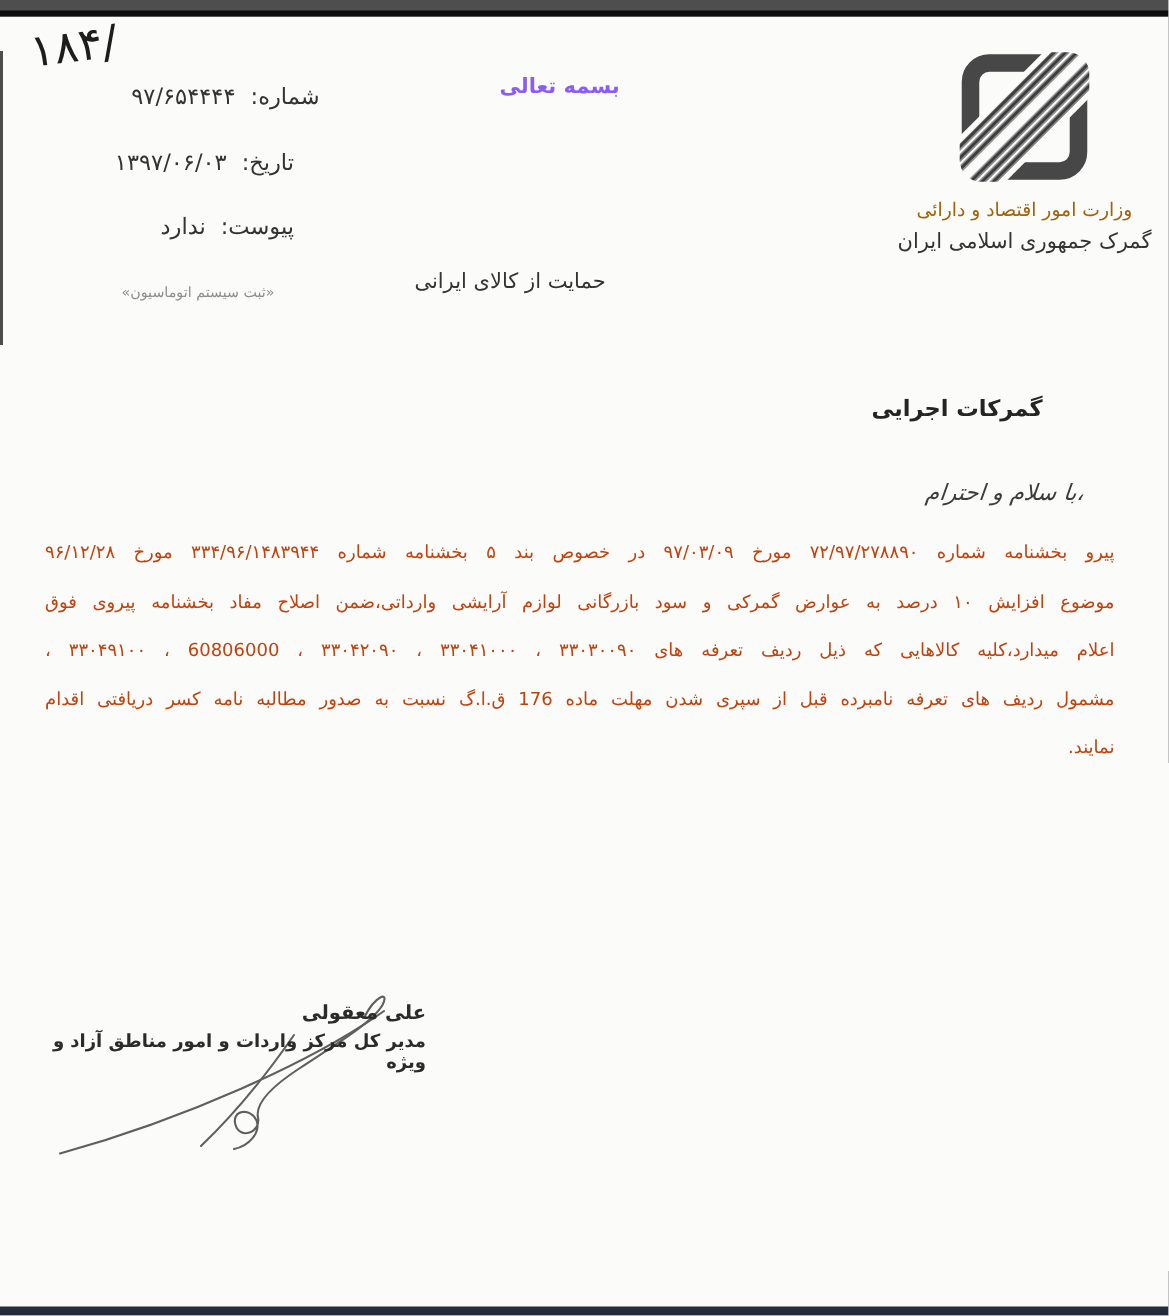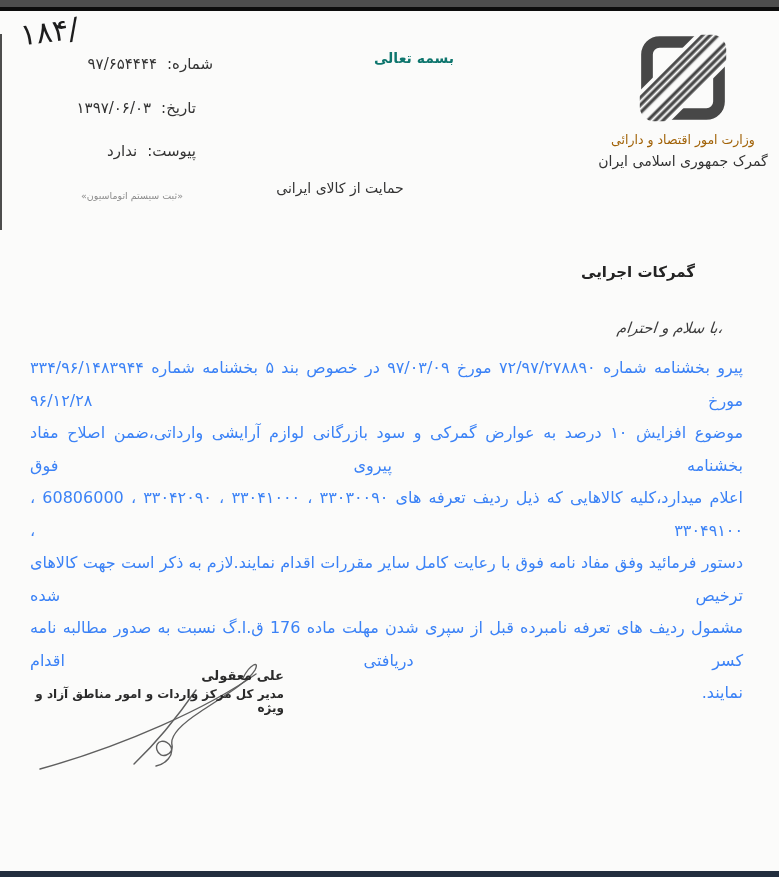--- a/index.html
+++ b/index.html
@@ -14,40 +14,40 @@
   .scan-bottom-bar { position:absolute; bottom:0; left:0; right:0; height:6px; background:#222e3e; }
   .scan-left-edge { position:absolute; left:0; top:34px; width:2px; height:196px; background:#2e2e2e; opacity:.85; }
 
   
   .folio {
     position:absolute; left:20px; top:14px; font-size:30px; letter-spacing:5px;
     transform:rotate(-7deg); color:#1d1d1d;
   }
 
   
-  .bismillah { position:absolute; top:50px; left:352px; width:124px; text-align:center; font-weight:bold; font-size:14px; color:#0f766e; }
+  .bismillah { position:absolute; top:50px; left:333px; width:124px; font-weight:bold; font-size:14px; color:#8b5cf6; }
   .slogan   { position:absolute; top:180px; left:266px; width:148px; text-align:center; font-size:14px; color:#333; }
 
   .org { position:absolute; top:33px; left:588px; width:190px; text-align:center; direction:rtl; }
   .org svg { display:block; margin:0 auto 9px auto; }
   .org-ministry { font-size:12.5px; margin-bottom:6px; color:#a16207; }
   .org-customs  { font-size:14px; color:#333; }
 
   .meta-row { position:absolute; direction:rtl; font-size:15px; display:flex; gap:10px; align-items:baseline; color:#333; }
   .meta-row-number { top:55px; right:566px; }
   .meta-row-date { top:99px; right:583px; }
   .meta-row-attachment { top:142px; right:583px; }
   .meta-value { direction:ltr; unicode-bidi:isolate; }
   .meta-note { position:absolute; top:190px; left:68px; width:128px; text-align:center; font-size:9.5px; color:#8c8c8c; }
 
   
   .recipient { position:absolute; top:263px; right:84px; font-weight:bold; font-size:15px; color:#242424; }
   .salutation { position:absolute; top:319px; right:56px; font-style:italic; font-size:15px; transform:skewX(-6deg); color:#3c3c3c; }
 
-  .body-text { position:absolute; top:352px; right:36px; left:30px; direction:rtl; font-size:16px; line-height:32.5px; color:#3b82f6; }
+  .body-text { position:absolute; top:352px; right:36px; left:30px; direction:rtl; font-size:12px; line-height:32.5px; color:#c2410c; }
   .body-line { text-align:justify; text-align-last:justify; }
   .body-line:last-child { text-align-last:right; }
 
   
   .sig-text { position:absolute; top:668px; left:16px; width:268px; text-align:right; font-weight:bold; direction:rtl; }
   .sig-name { font-size:13px; margin-bottom:4px; color:#2b2b2b; }
   .sig-title { font-size:12px; color:#2b2b2b; }
   .sig-scrawl { position:absolute; left:28px; top:648px; }
 </style>
 </head>
@@ -103,21 +103,20 @@
 
   <div class="slogan">حمایت از کالای ایرانی</div>
 
   <div class="recipient">گمرکات اجرایی</div>
   <div class="salutation">با سلام و احترام،</div>
 
   <div class="body-text">
       <div class="body-line">پیرو بخشنامه شماره ۷۲/۹۷/۲۷۸۸۹۰ مورخ ۹۷/۰۳/۰۹ در خصوص بند ۵ بخشنامه شماره ۳۳۴/۹۶/۱۴۸۳۹۴۴ مورخ ۹۶/۱۲/۲۸</div>
       <div class="body-line">موضوع افزایش ۱۰ درصد به عوارض گمرکی و سود بازرگانی لوازم آرایشی وارداتی،ضمن اصلاح مفاد بخشنامه پیروی فوق</div>
       <div class="body-line">اعلام میدارد،کلیه کالاهایی که ذیل ردیف تعرفه های ۳۳۰۳۰۰۹۰ ، ۳۳۰۴۱۰۰۰ ، ۳۳۰۴۲۰۹۰ ، 60806000 ، ۳۳۰۴۹۱۰۰ ،</div>
-      <div class="body-line">دستور فرمائید وفق مفاد نامه فوق با رعایت کامل سایر مقررات اقدام نمایند.لازم به ذکر است جهت کالاهای ترخیص شده</div>
       <div class="body-line">مشمول ردیف های تعرفه نامبرده قبل از سپری شدن مهلت ماده 176 ق.ا.گ نسبت به صدور مطالبه نامه کسر دریافتی اقدام</div>
       <div class="body-line">نمایند.</div>
     </div>
 
   <svg class="sig-scrawl" width="250" height="132" viewBox="0 0 250 132" aria-hidden="true">
     <g fill="none" stroke="#4f4f4f" stroke-width="1.4" stroke-linecap="round" opacity="0.9">
       <path d="M 215 30 C 222 16 232 12 227 22 C 220 34 196 48 172 64 C 152 77 142 88 144 97 C 146 107 132 112 129 102 C 126 92 139 90 143 99 C 146 107 138 116 128 118"></path>
       <path d="M 228 26 C 180 60 95 98 12 121"></path>
       <path d="M 168 42 C 150 68 128 95 106 116"></path>
     </g>

